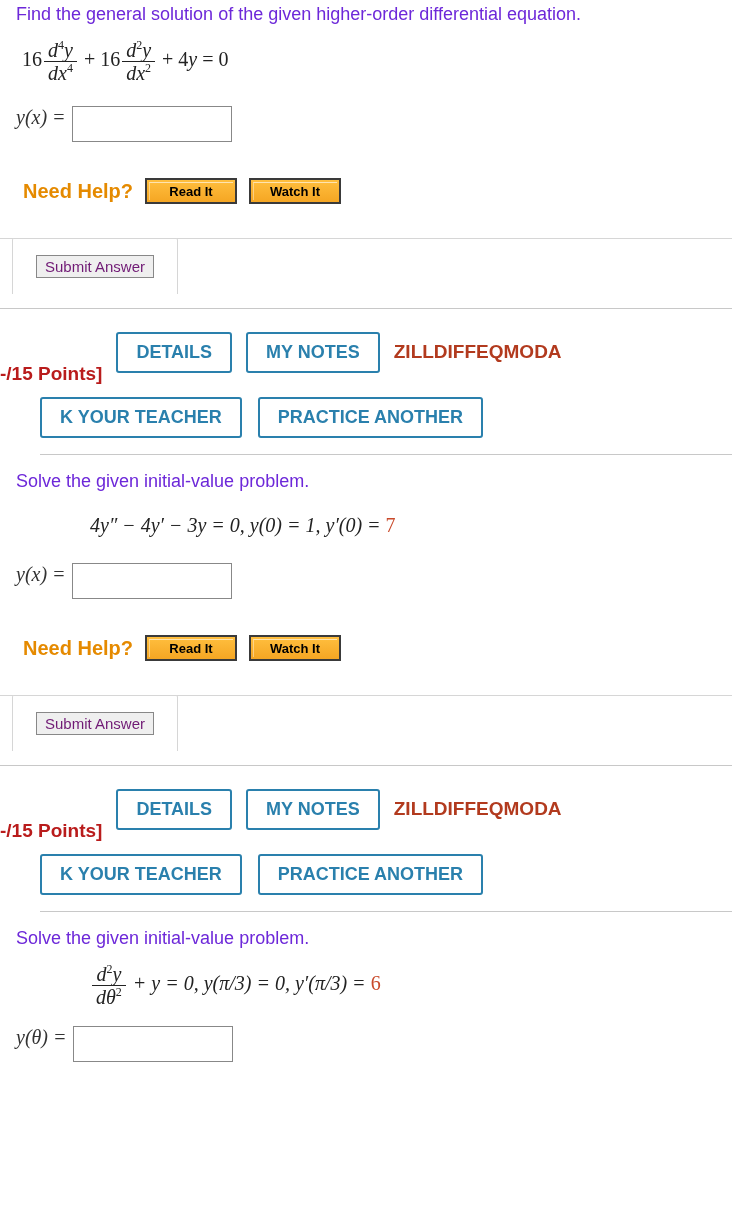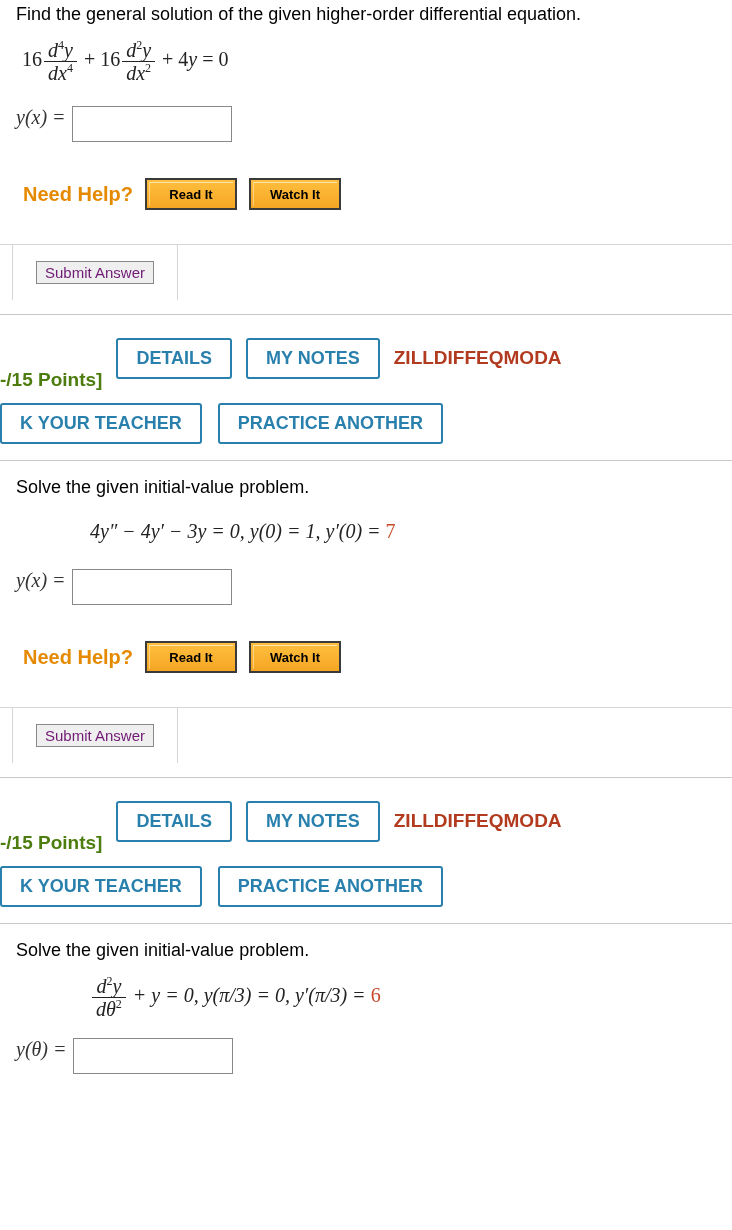--- a/index.html
+++ b/index.html
@@ -5,21 +5,21 @@
   * { box-sizing: border-box; margin: 0; padding: 0; }
   body {
     font-family: "Helvetica Neue", Arial, sans-serif;
     background: #fff;
     width: 732px;
     color: #333;
     font-size: 17px;
   }
   .problem-text {
     padding: 4px 16px 8px 16px;
-    color: #000000;
+    color: #6d28d9;
     font-size: 18px;
   }
   .equation {
     font-family: "Times New Roman", serif;
     font-style: italic;
     font-size: 20px;
     padding: 6px 0 18px 22px;
     color: #222;
   }
   .equation .upright { font-style: normal; }
@@ -58,21 +58,21 @@
   .need-help-label {
     color: #e58a00;
     font-weight: bold;
     font-size: 20px;
     margin-left: 7px;
   }
   .help-btn {
     display: inline-flex;
     align-items: center;
     justify-content: center;
-    height: 32px;
+    height: 26px;
     border: 2px solid #3a3a3a;
     background: linear-gradient(#ffbf3f, #f5a623);
     font-weight: bold;
     font-size: 13px;
     color: #000;
     cursor: pointer;
     position: relative;
   }
   .help-btn.read { width: 92px; }
   .help-btn.watch { width: 92px; }
@@ -114,21 +114,21 @@
   .section-bar {
     border-top: 1px solid #c8c8c8;
     padding: 10px 0 10px 0;
     display: flex;
     align-items: center;
     gap: 14px;
     flex-wrap: wrap;
   }
   .points-label {
     font-weight: bold;
-    color: #4d7c0f;
+    color: #b91c1c;
     font-size: 19px;
     margin-top: 44px;
   }
   .blue-btn {
     border: 2px solid #2a80ad;
     color: #2a80ad;
     background: #fff;
     font-weight: bold;
     font-size: 18px;
     padding: 8px 18px;
@@ -139,20 +139,21 @@
     color: #b23a1e;
     font-weight: bold;
     font-size: 19px;
   }
   .section-bar2 {
     padding: 2px 0 16px 0;
     display: flex;
     align-items: flex-start;
     gap: 16px;
     border-bottom: 1px solid #c8c8c8;
+    margin-left: 40px;
   }
   .ivp-eq {
     font-family: "Times New Roman", serif;
     font-style: italic;
     font-size: 20px;
     padding: 14px 16px 22px 90px;
     color: #222;
   }
   .seven { color: #c94a2b; font-style: normal;}
 </style>

